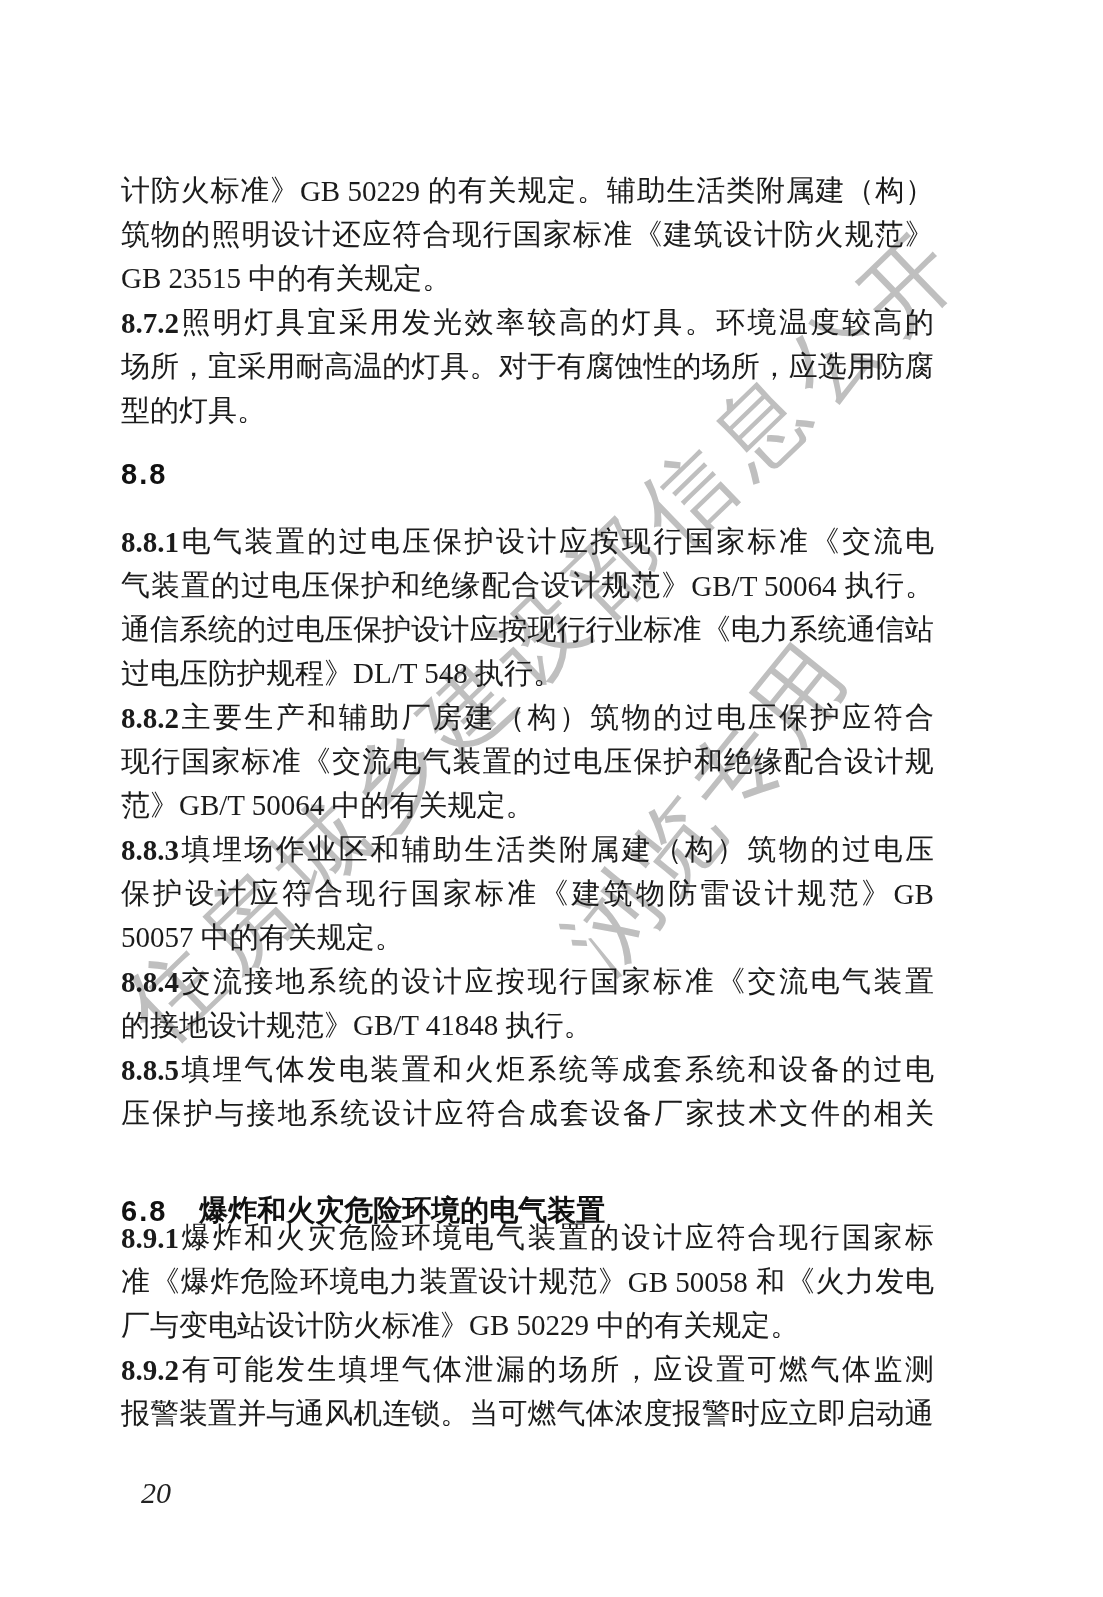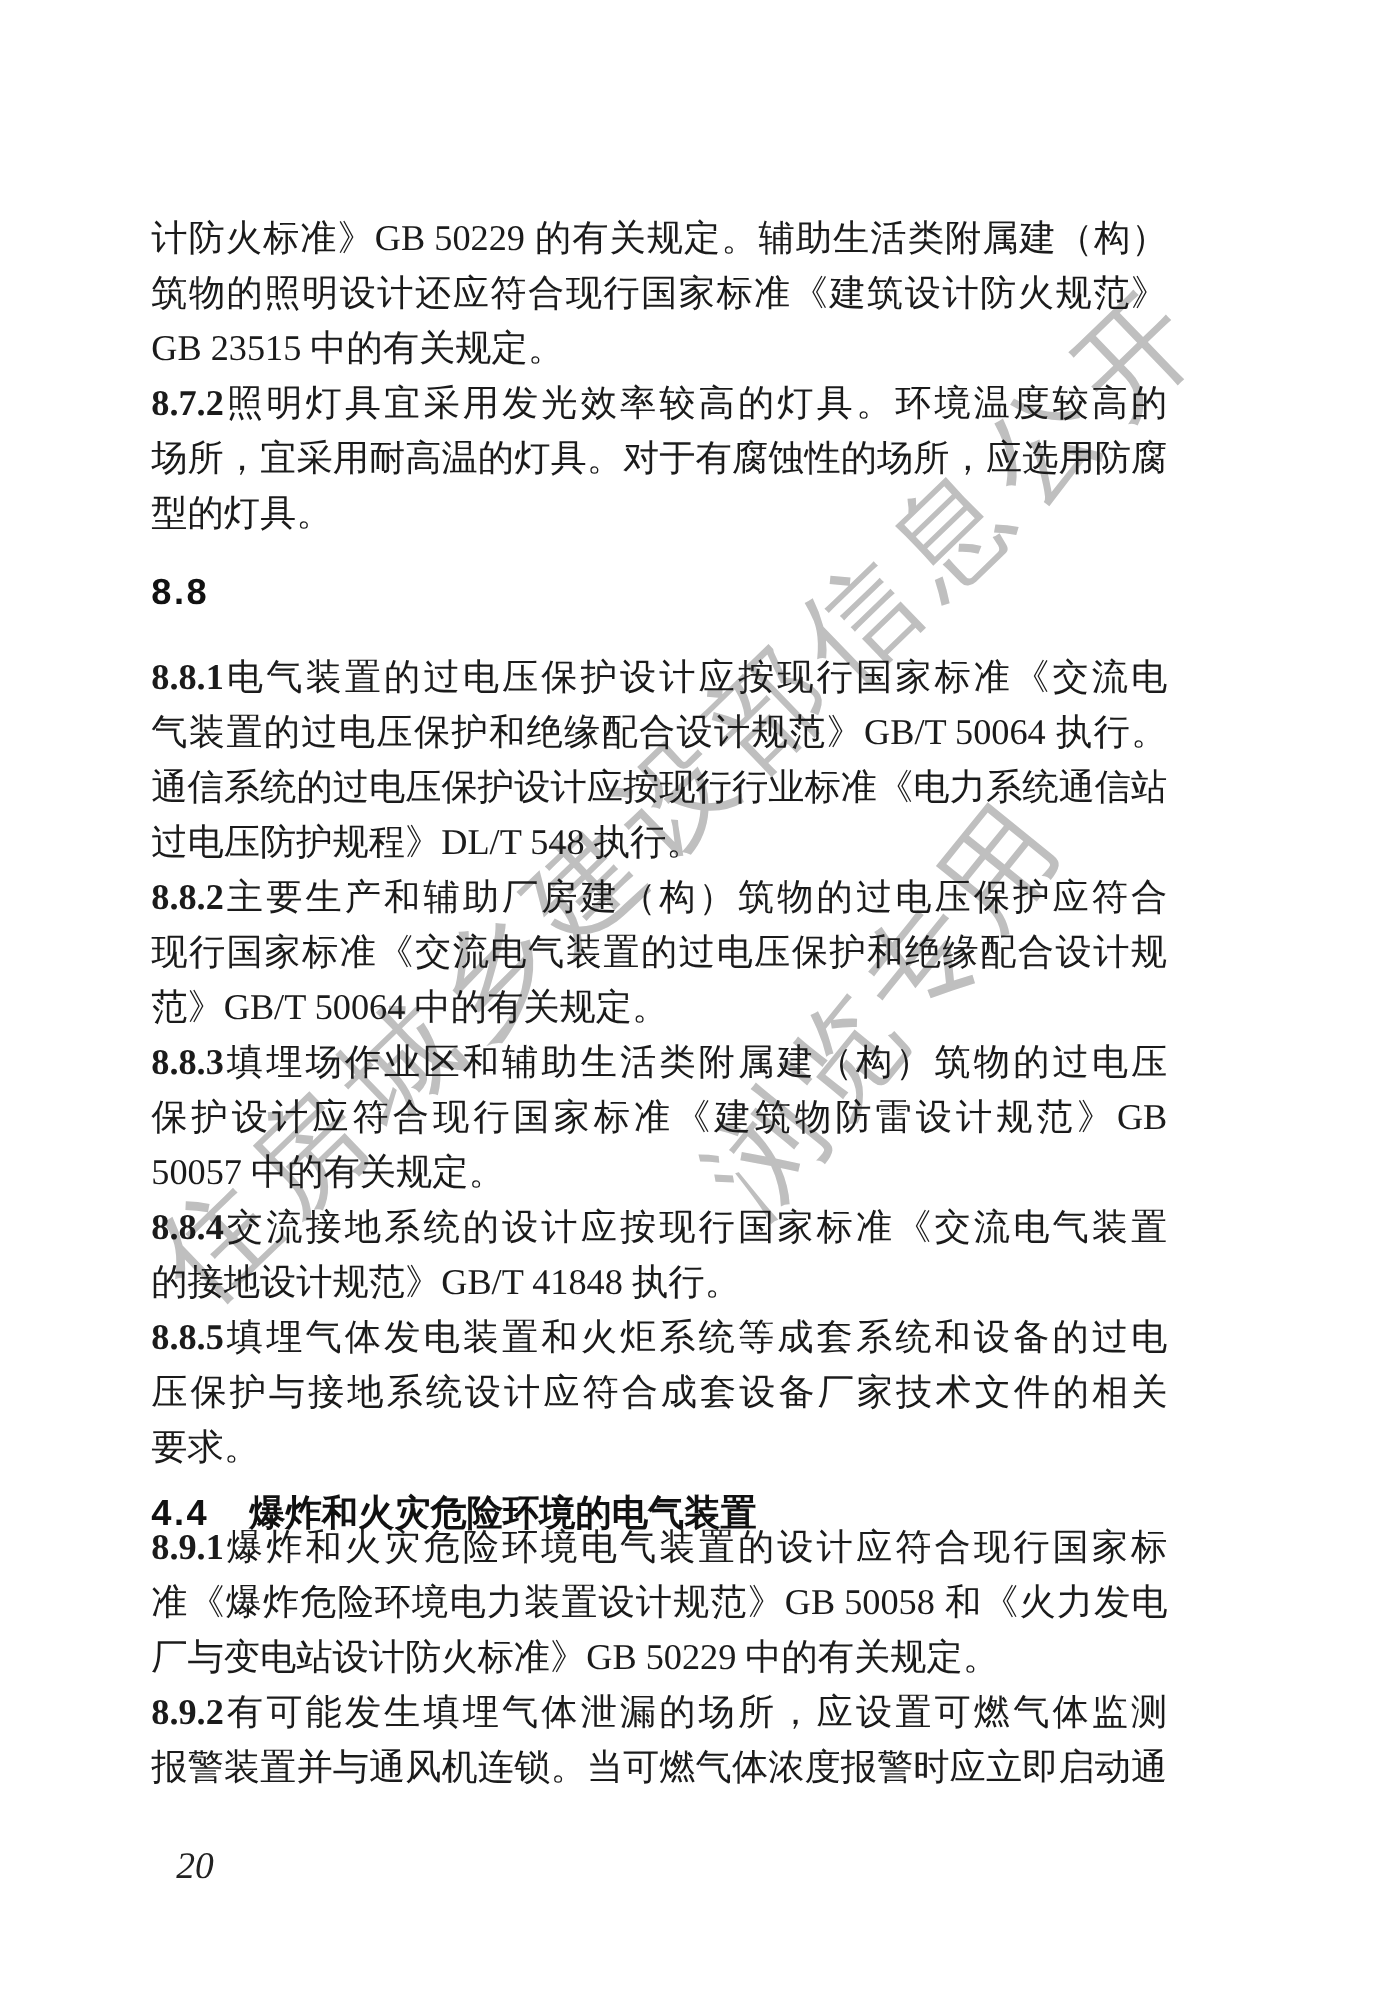--- a/index.html
+++ b/index.html
@@ -510,27 +510,24 @@
           <span class="u">厂</span>
           <span class="u">家</span>
           <span class="u">技</span>
           <span class="u">术</span>
           <span class="u">文</span>
           <span class="u">件</span>
           <span class="u">的</span>
           <span class="u">相</span>
           <span class="u">关</span>
         </div>
-        <div class="line">
-          <span class="rest">要求。</span>
-        </div>
       </section>
 
     <h2 class="heading heading-2">
-      <span class="h-num">4.4</span>
+      <span class="h-num">6.8</span>
       <span class="h-title">爆炸和火灾危险环境的电气装置</span>
     </h2>
 
     <section class="block block-c">
         <div class="line fill">
           <span class="clause-num">8.9.1</span>
           <span class="u">爆</span>
           <span class="u">炸</span>
           <span class="u">和</span>
           <span class="u">火</span>

